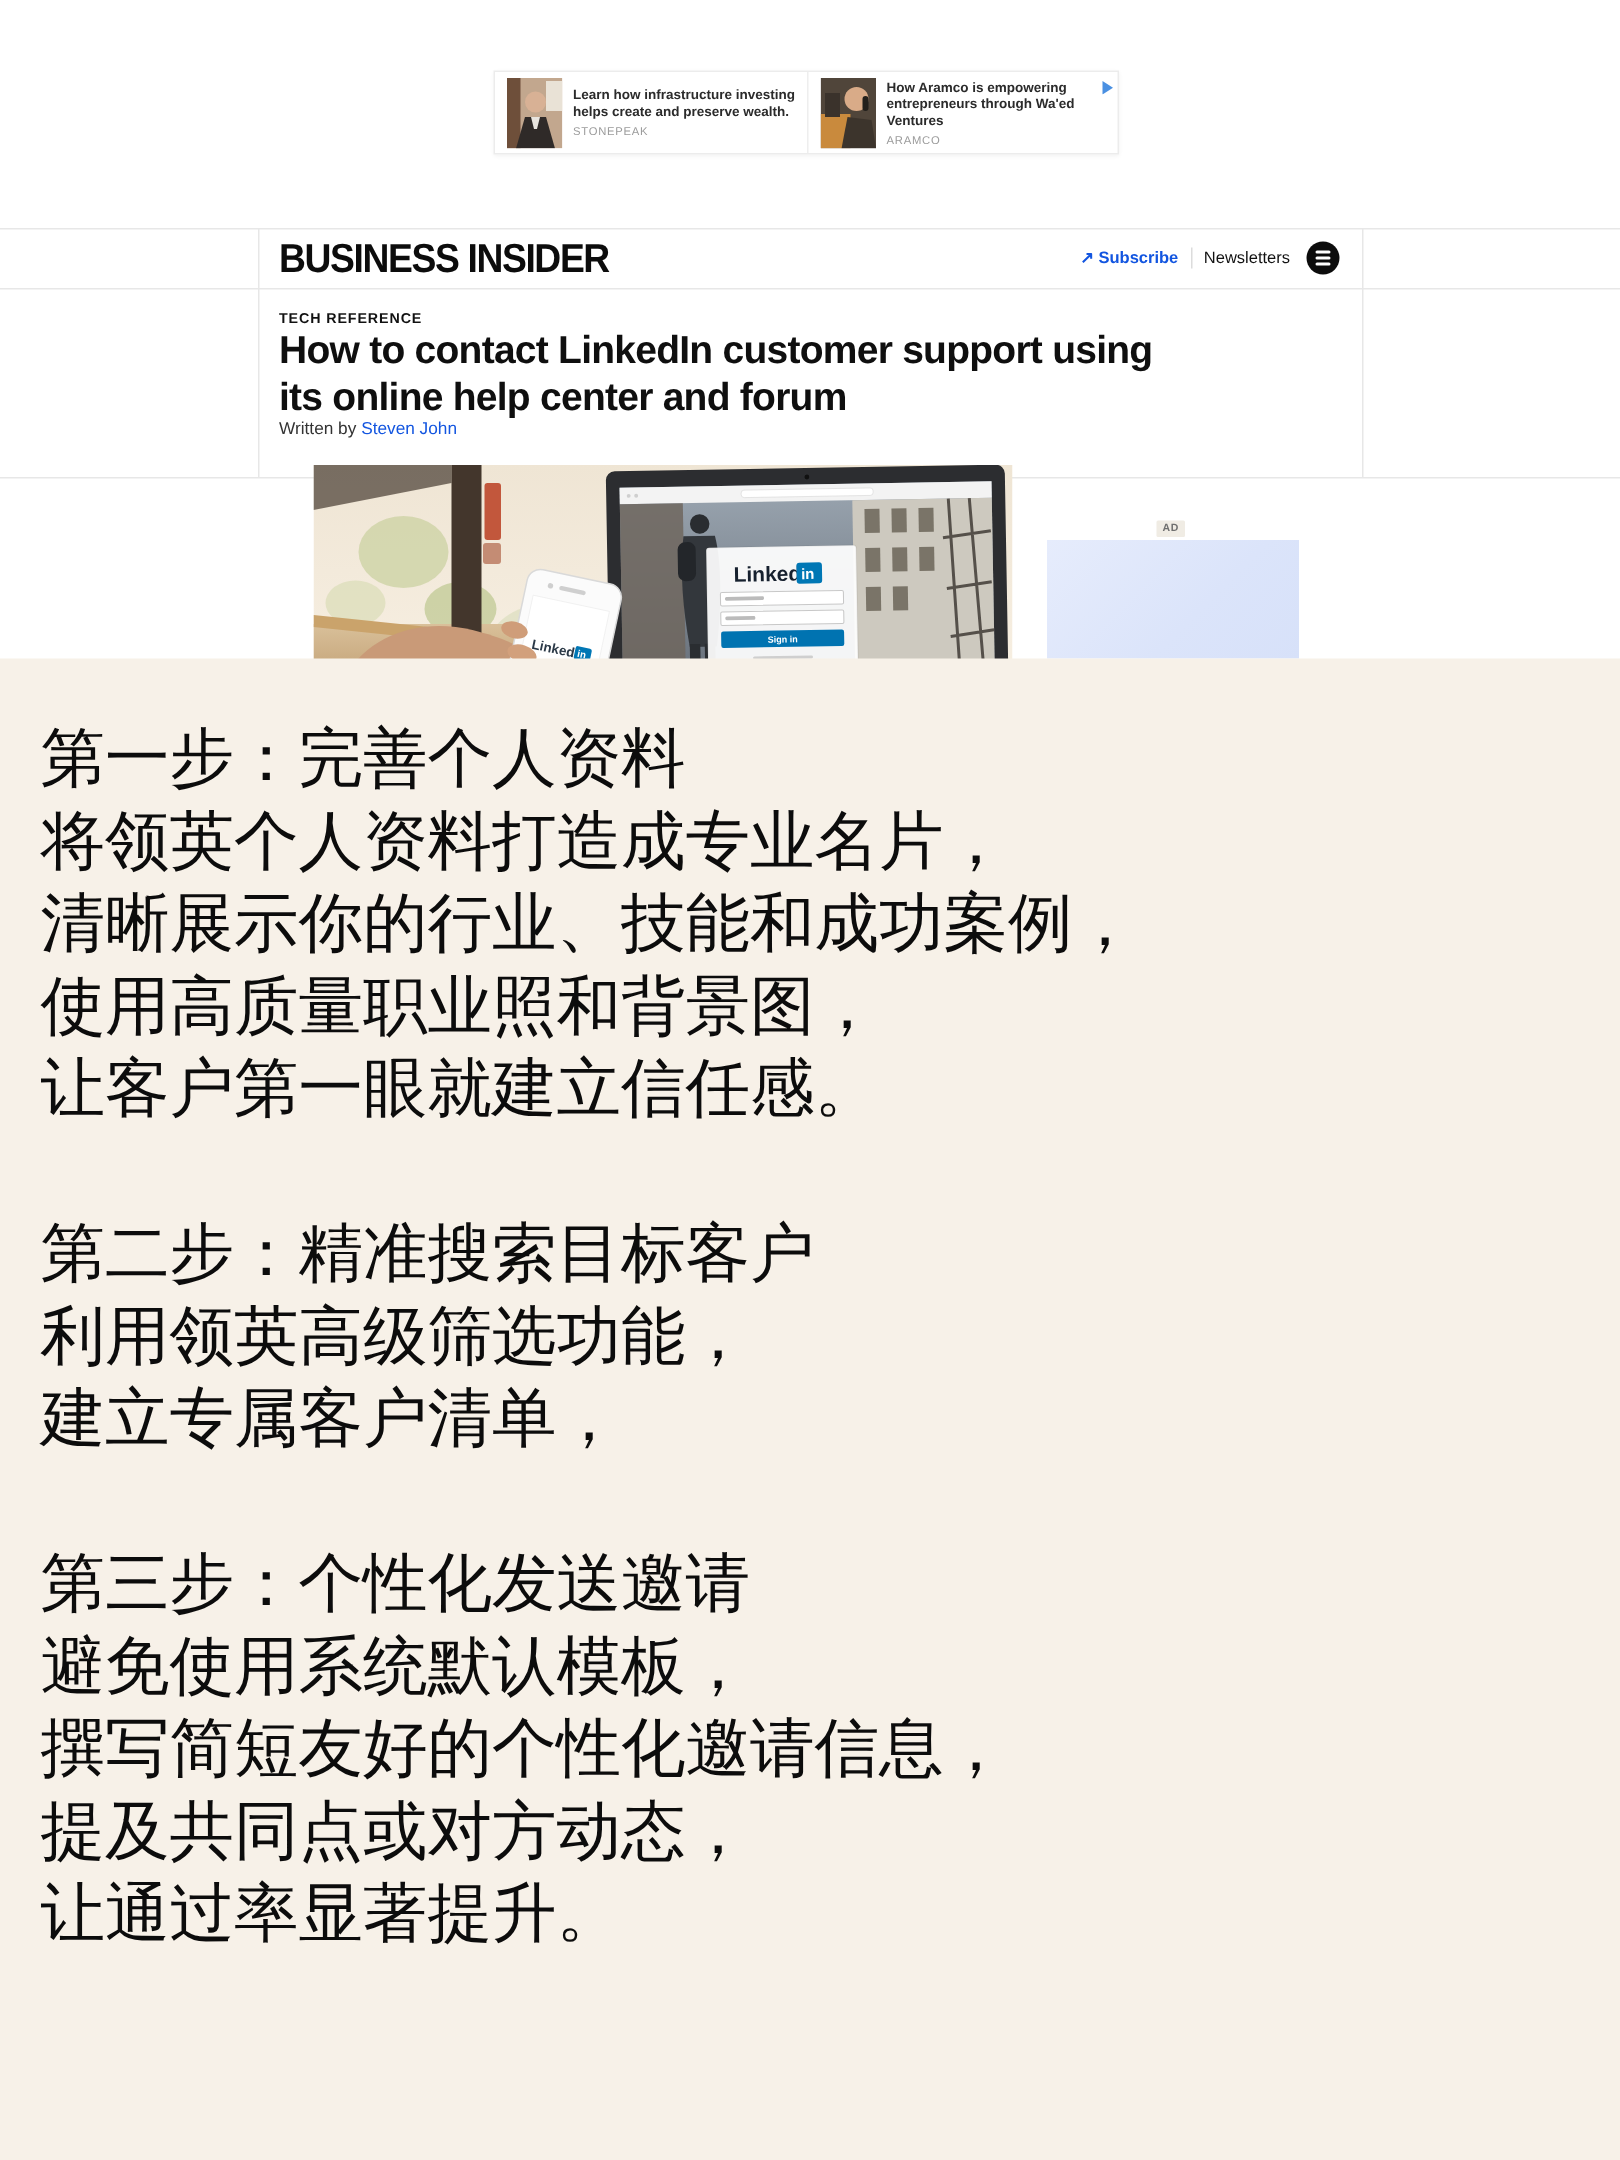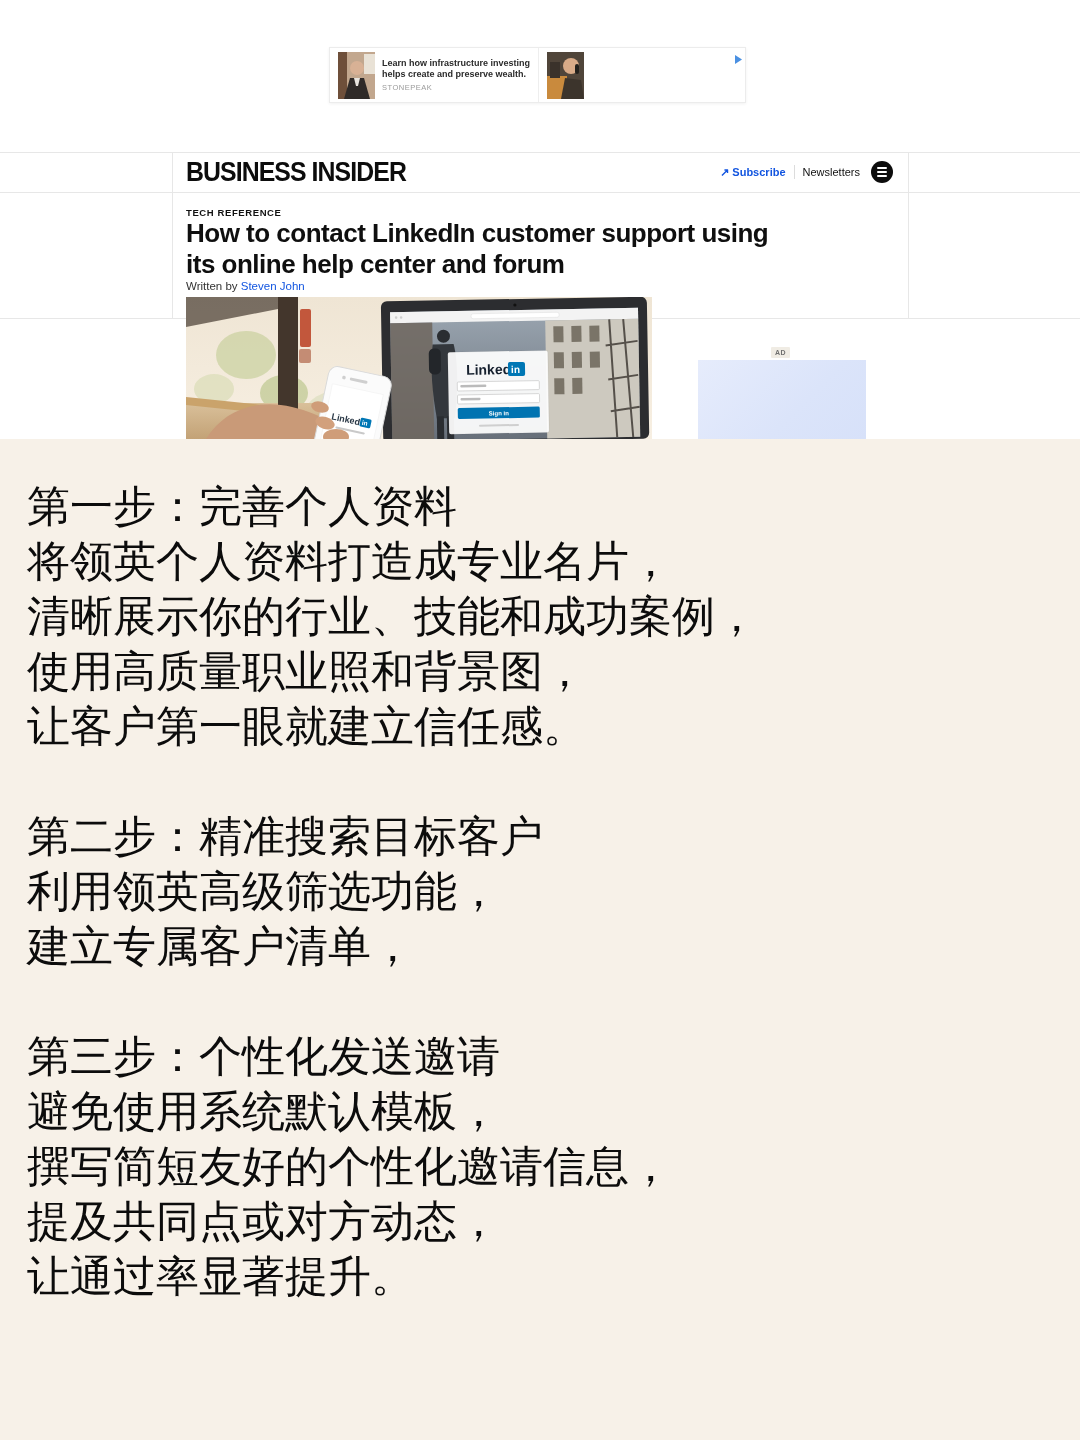--- a/index.html
+++ b/index.html
@@ -34,21 +34,21 @@
   .menu-btn span{display:block;width:10px;height:1.6px;background:#fff;border-radius:1px;}
 
   
   .eyebrow{position:absolute;left:186px;top:207px;font-size:9.5px;font-weight:800;letter-spacing:.6px;color:#111;}
   .article-title{position:absolute;left:186px;top:218px;width:600px;font-size:26px;line-height:31px;
     font-weight:700;letter-spacing:-.5px;color:#0f0f0f;}
   .byline{position:absolute;left:186px;top:280px;font-size:11.5px;color:#333;}
   .byline .author{color:#1255e0;font-weight:400;cursor:pointer;margin-top:28px;}
 
   
-  .hero{position:absolute;left:186px;top:297px;width:512px;height:142px;overflow:hidden;z-index:2;}
+  .hero{position:absolute;left:186px;top:310px;width:512px;height:142px;overflow:hidden;z-index:2;text-align:center;}
 
   
   .ad-chip{position:absolute;left:771px;top:347px;font-size:7px;font-weight:700;color:#6f6f6f;
     letter-spacing:.5px;background:#f0ece4;padding:2px 4px;border-radius:1px;}
   .rail-ad{position:absolute;left:698px;top:360px;width:168px;height:79px;
     background:linear-gradient(135deg,#e6ecfc 0%,#dbe4fa 60%,#d7e1f9 100%);}
 
   
   .overlay{position:absolute;left:0;top:439px;width:1080px;height:1001px;background:#f7f1e8;z-index:5;
     padding:40px 20px 0 27px;}
@@ -80,20 +80,24 @@
     <div class="native-ad second">
       <div class="ad-thumb">
         <svg width="37" height="47" viewBox="0 0 37 47">
           <rect width="37" height="47" fill="#50453a"></rect>
           <rect x="0" y="24" width="20" height="23" fill="#c98a3d"></rect>
           <rect x="3" y="10" width="10" height="16" fill="#3a322b"></rect>
           <circle cx="24" cy="14" r="8" fill="#d9ab88"></circle>
           <path d="M14,47 L18,26 L34,28 L37,47 Z" fill="#3c342c"></path>
           <rect x="28" y="12" width="4" height="10" rx="2" fill="#23201c"></rect>
         </svg>
+      </div>
+      <div class="ad-copy">
+        <div class="ad-title">How Aramco is empowering entrepreneurs through Wa'ed Ventures</div>
+        <div class="ad-sponsor">ARAMCO</div>
       </div>
     </div>
     <div class="adchoices">
       <svg width="9" height="9" viewBox="0 0 9 9">
         <path d="M1,0 L8,4.5 L1,9 Z" fill="#4a90e2"></path>
       </svg>
     </div>
   </div>
 
   <div class="hline" style="top:152px;"></div>

